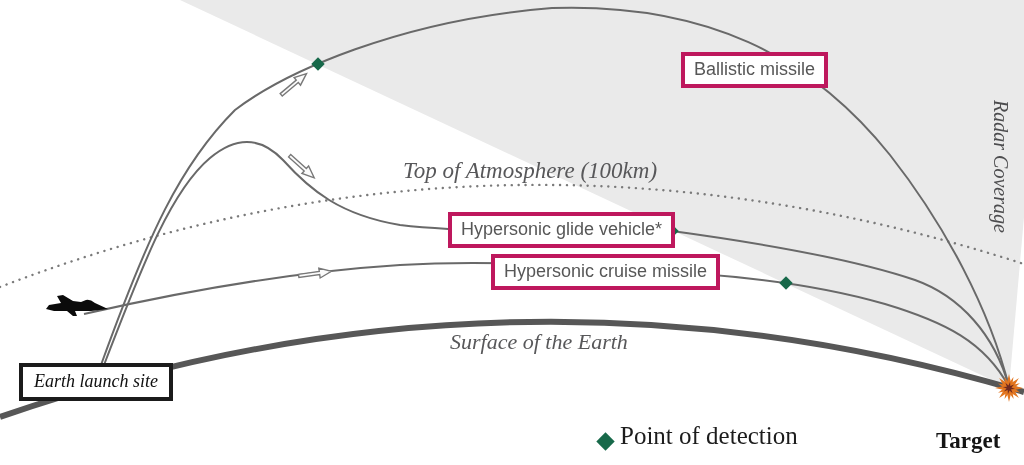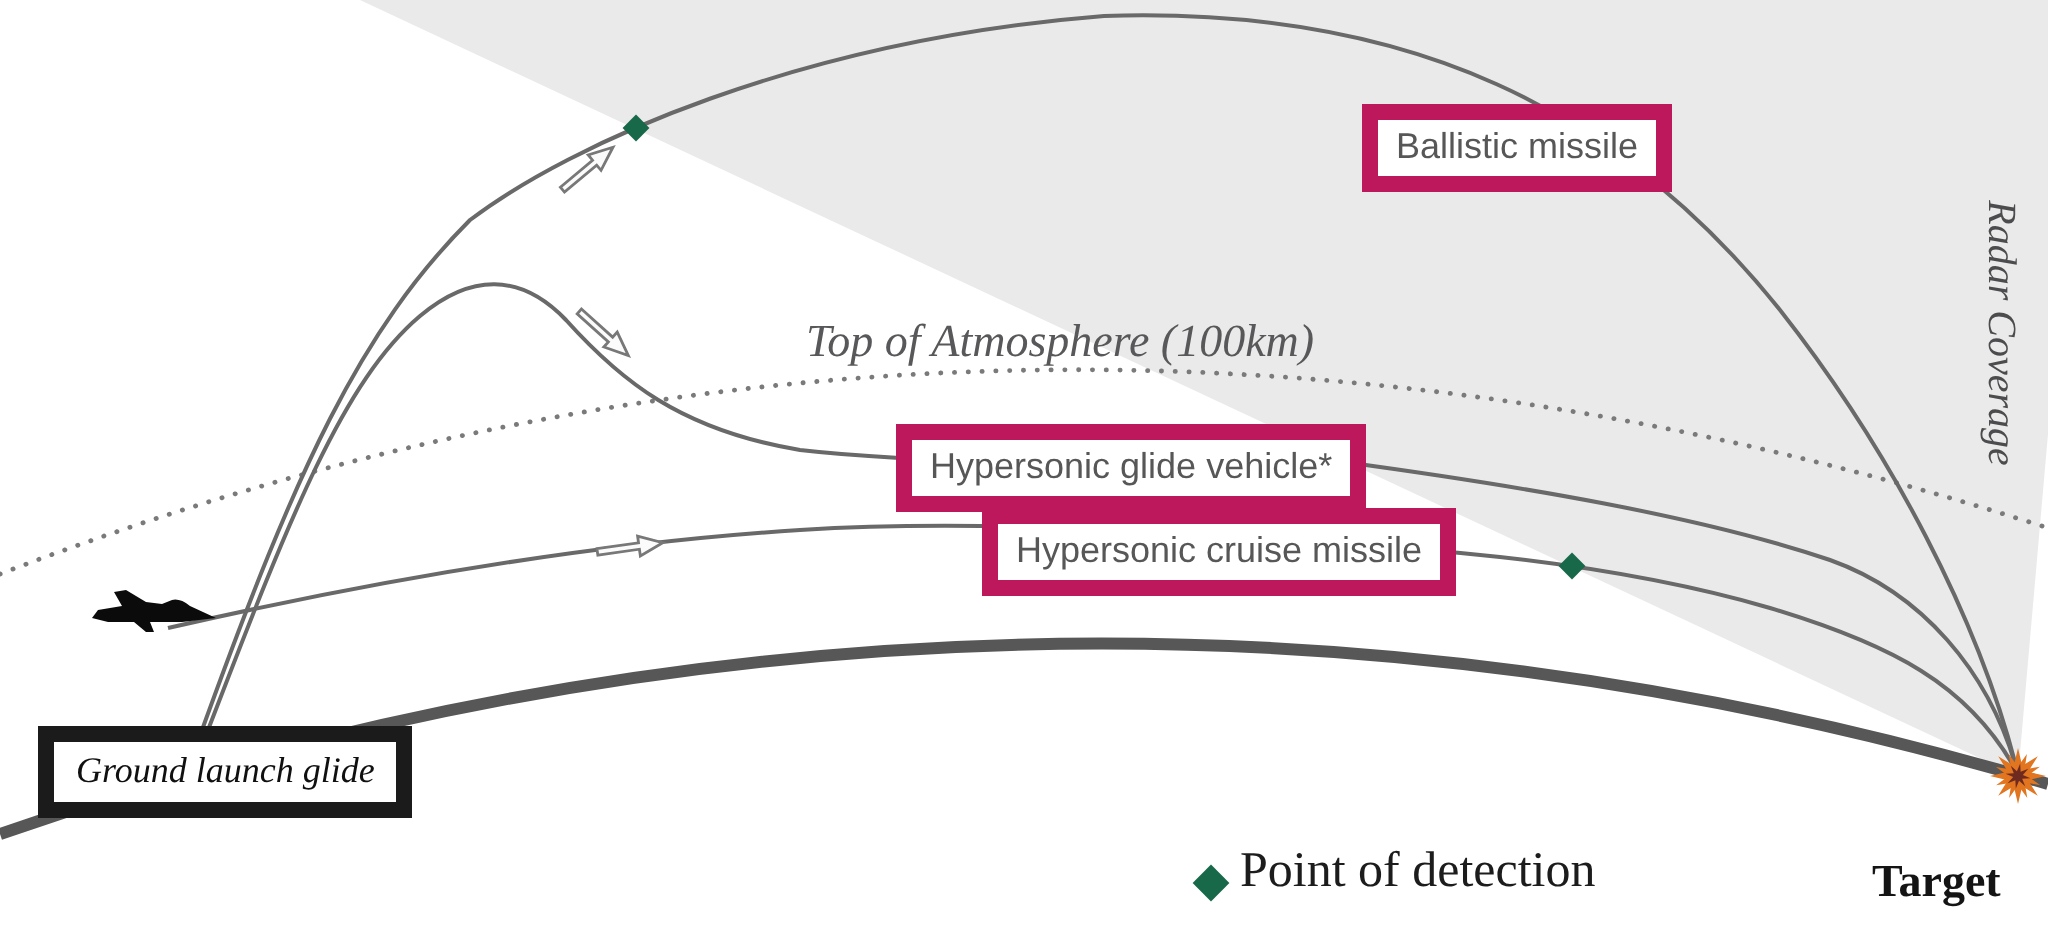--- a/index.html
+++ b/index.html
@@ -13,21 +13,21 @@
   .traj{fill:none;stroke:#696969;stroke-width:2;}
   .earth{fill:none;stroke:#575757;stroke-width:6;}
   .dotted{fill:none;stroke:#7a7a7a;stroke-width:2.4;stroke-dasharray:0.1 6.8;stroke-linecap:round;}
   .diamond{fill:#17694a;}
   .jet{fill:#0b0b0b;}
   .burst{fill:#e2751f;}
   .burst-core{fill:#6f2a20;}
   .arrow-glyph{fill:#fbfbfb;stroke:#787878;stroke-width:1.4;}
   
   .sign{
-    position:absolute;background:#fff;border:8px solid #be185d;color:#575757;
+    position:absolute;background:#fff;border:4px solid #be185d;color:#575757;
     font-family:"Liberation Sans",sans-serif;font-size:18px;line-height:1.3;
     padding:2px 9px 3px;white-space:nowrap;
   }
   .sign.dark{
     border-color:#1b1b1b;color:#101010;font-family:"Liberation Serif",serif;
     font-style:italic;font-size:18px;padding:3px 11px 4px;
   }
   
   .caption{
     position:absolute;color:#58585a;font-style:italic;font-size:23px;white-space:nowrap;text-align:right;
@@ -89,24 +89,25 @@
     <rect class="diamond" x="-4.75" y="-4.75" width="9.5" height="9.5" transform="translate(672,231) rotate(45)"></rect>
     <rect class="diamond" x="-4.75" y="-4.75" width="9.5" height="9.5" transform="translate(786,283) rotate(45)"></rect>
   </svg>
 
   <div class="sign" style="left:681px;top:52px;">Ballistic missile</div>
 
   <div class="sign" style="left:412px;top:212px;margin-left:36px;">Hypersonic glide vehicle*</div>
 
   <div class="sign" style="left:491px;top:254px;text-align:right;">Hypersonic cruise missile</div>
 
-  <div class="sign dark" style="left:19px;top:363px;">Ground launch glide</div>
+  <div class="sign dark" style="left:19px;top:363px;">Earth launch site</div>
 
   <div class="caption" style="left:403px;top:158px;">Top of Atmosphere (100km)</div>
 
+  <div class="caption small" style="left:450px;top:329px;">Surface of the Earth</div>
 
   <div class="radar-caption">Radar Coverage</div>
 
   <div class="target-caption">Target</div>
 
   <div class="legend-diamond"></div>
   <div class="legend-text">Point of detection</div>
 
 </div>
 

